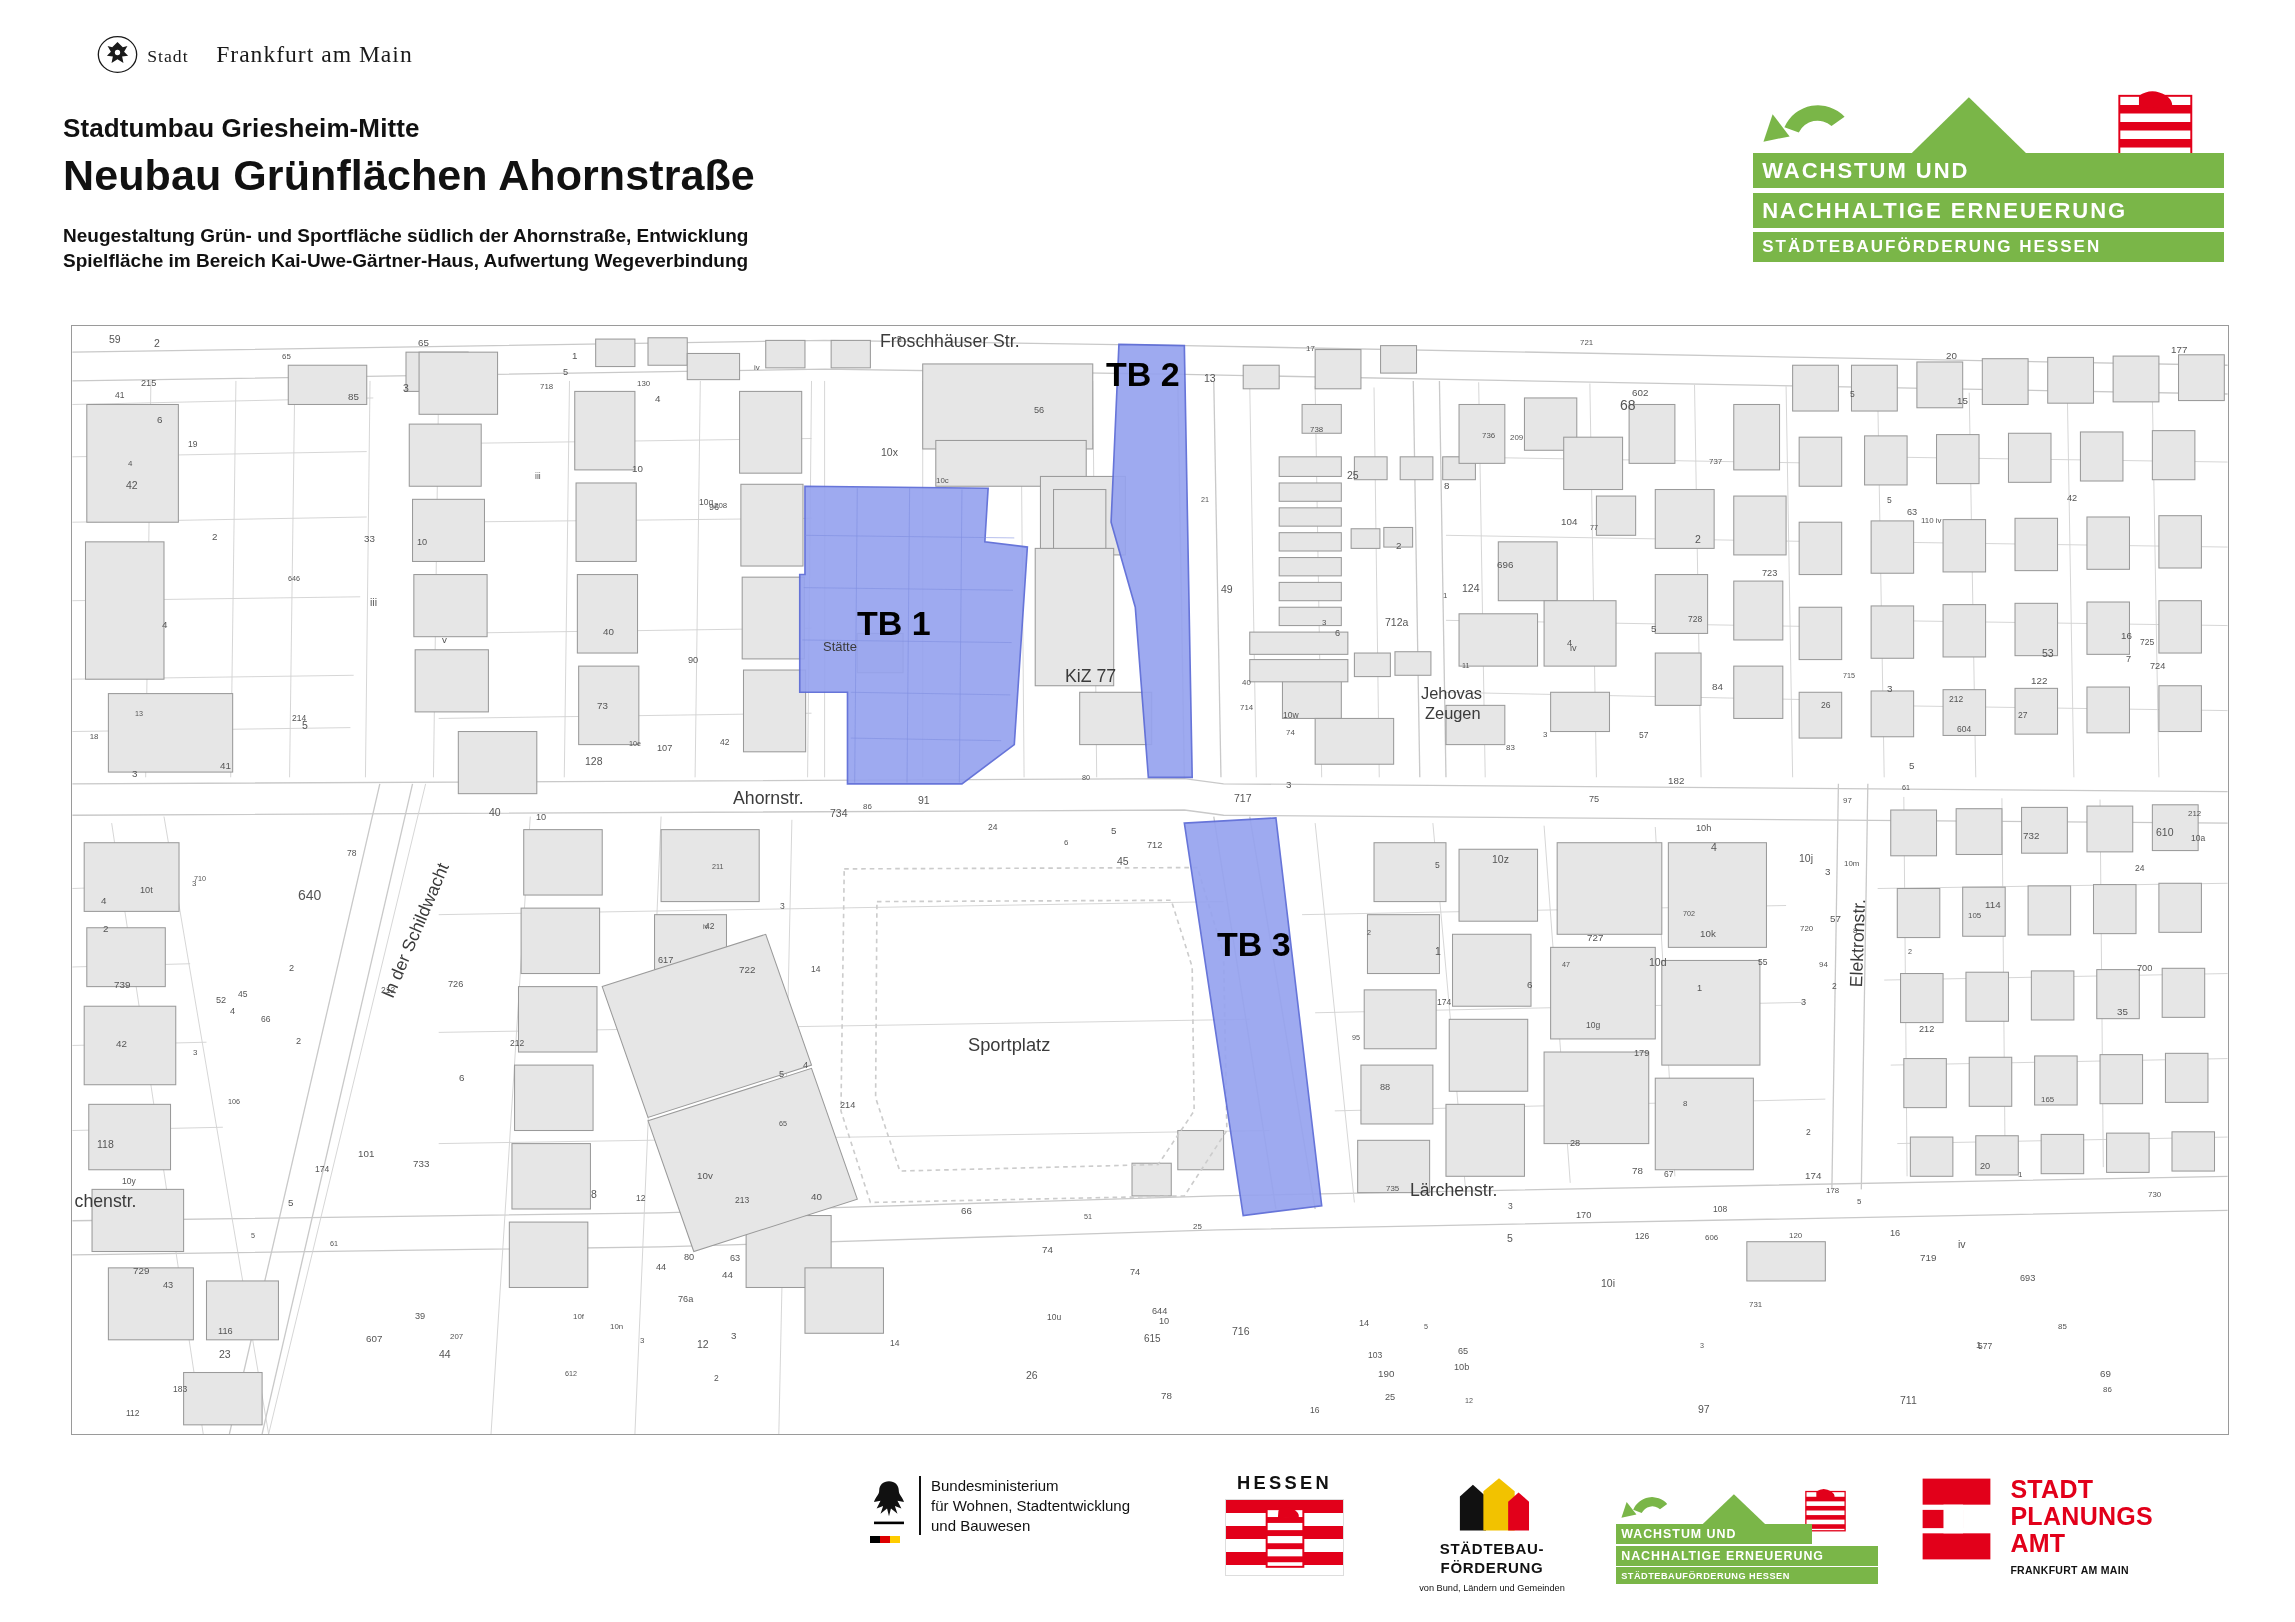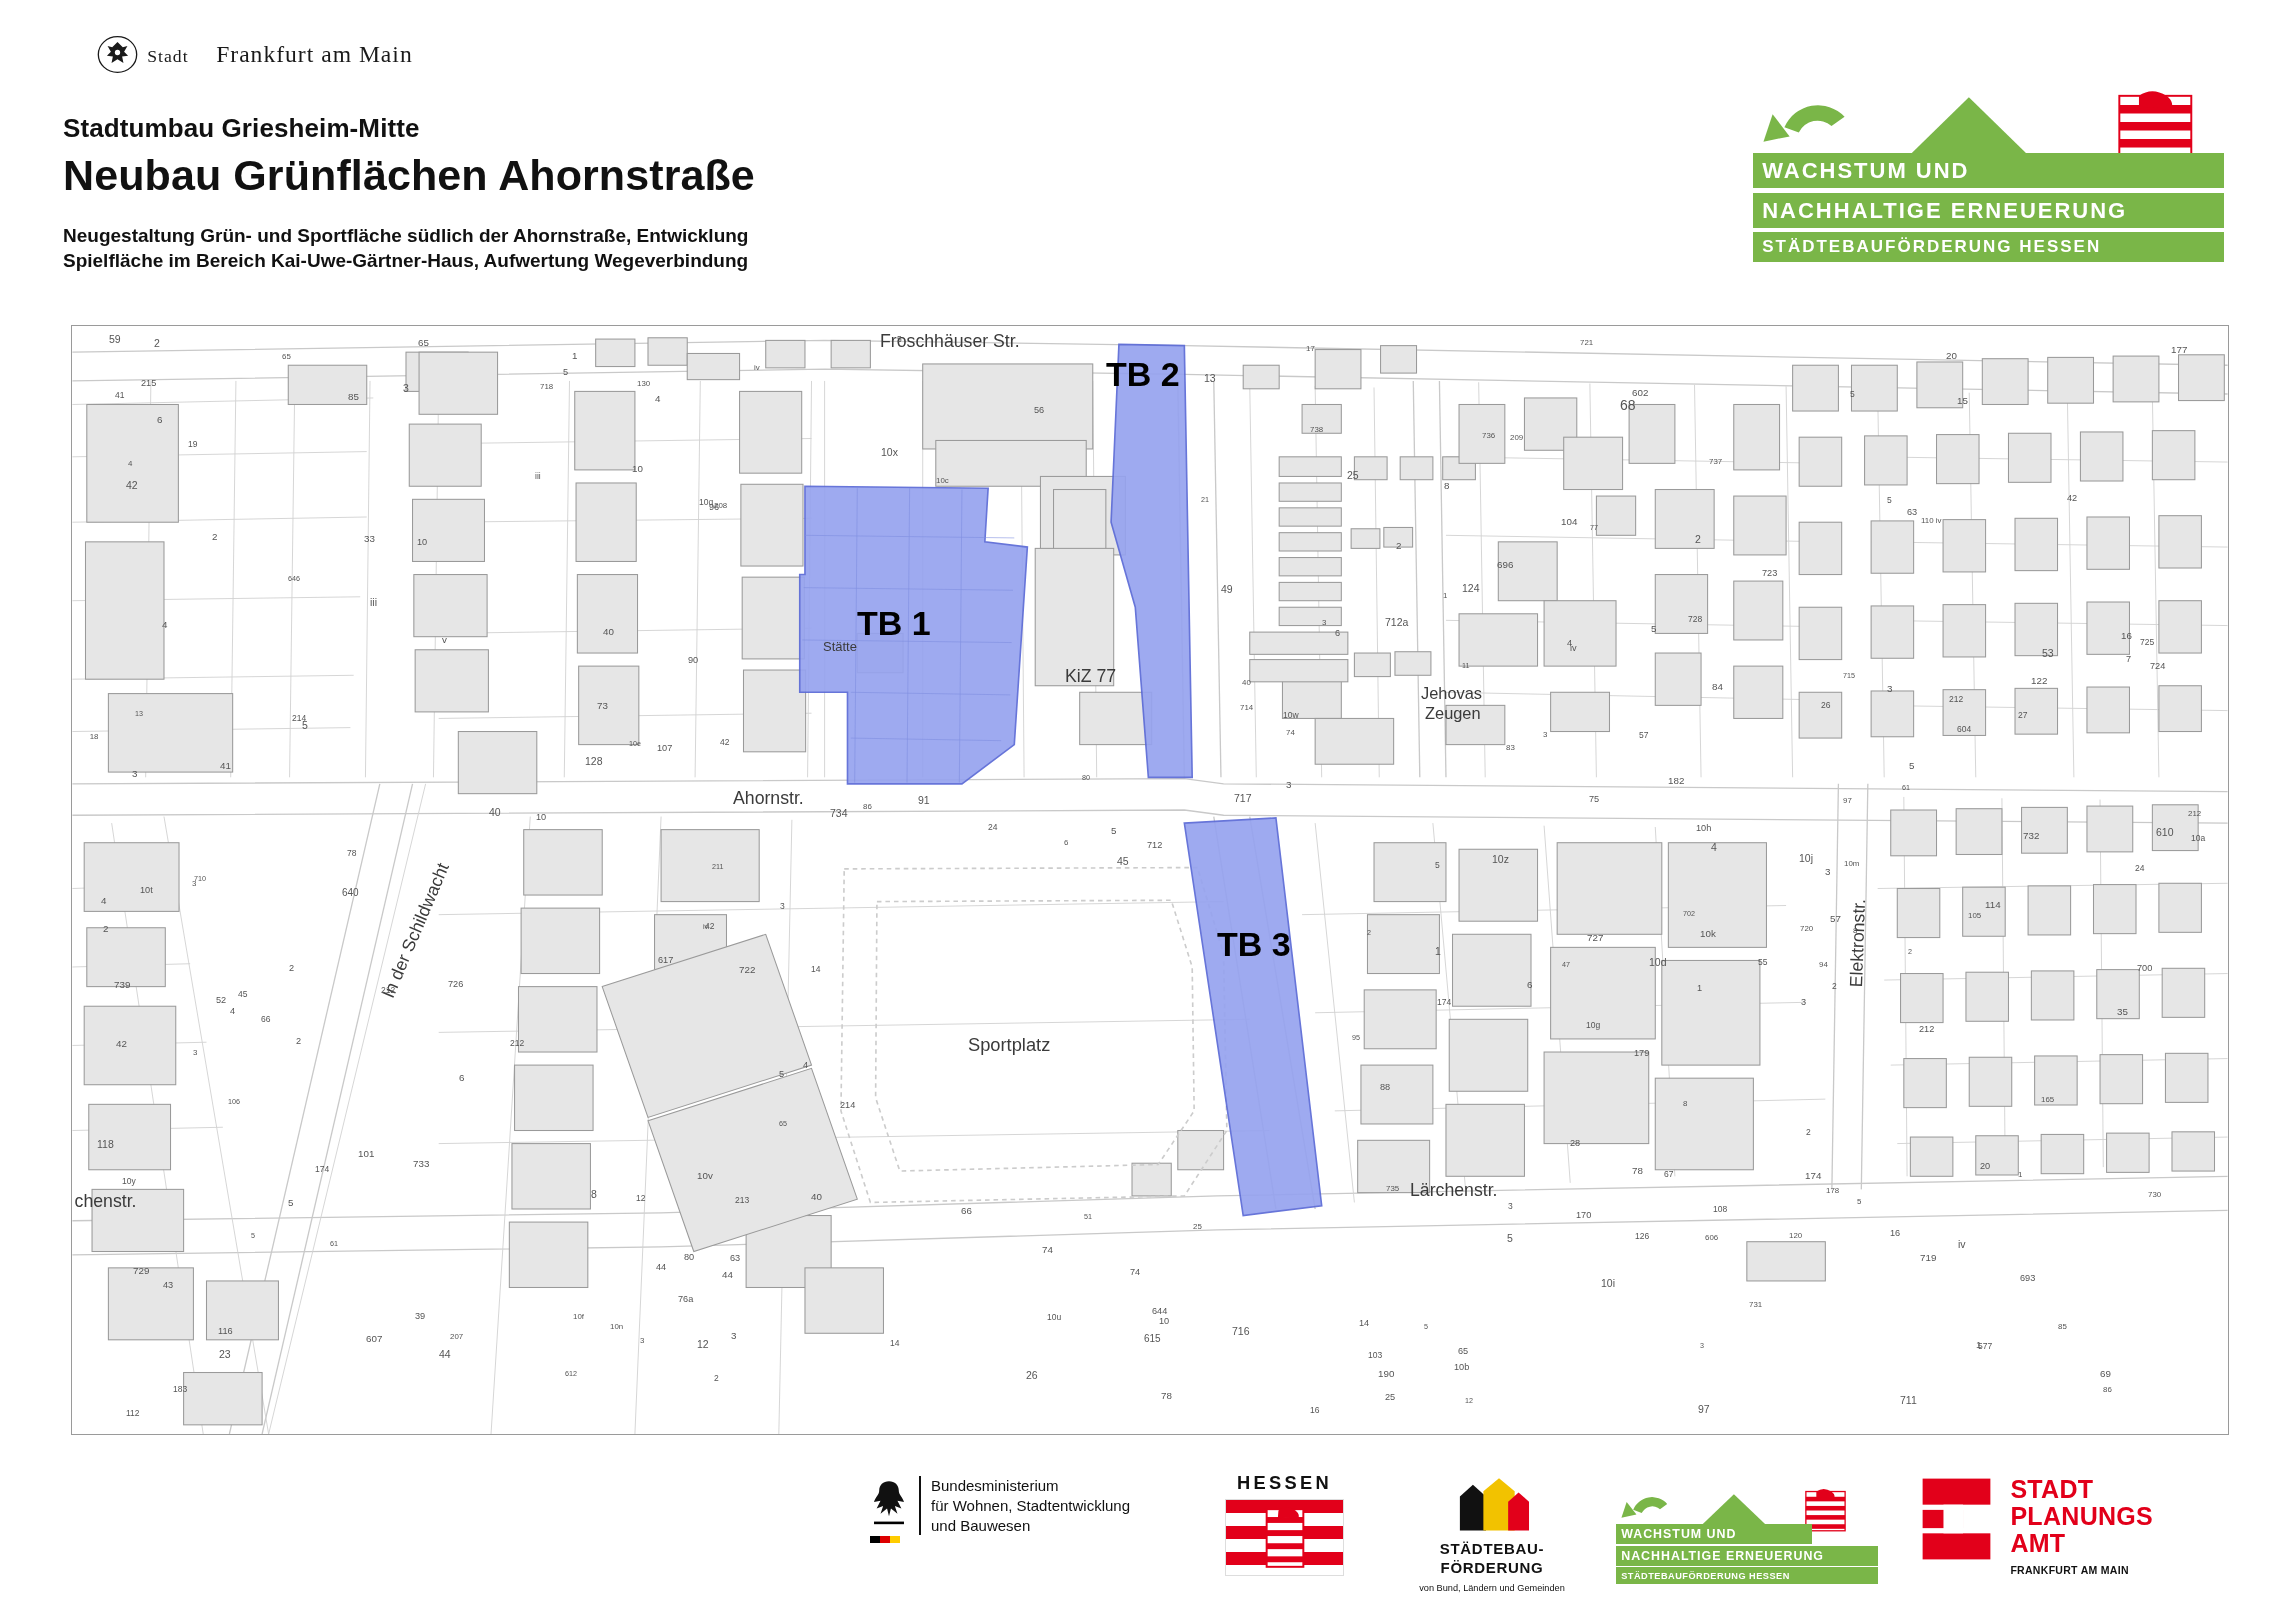--- a/index.html
+++ b/index.html
@@ -713,21 +713,21 @@
       <div class="map-text" style="left: 586px; top: 629px; font-size: 9.2px; color: rgb(85, 85, 85);">617</div>
       <div class="map-text" style="left: 1639px; top: 515px; font-size: 10.5px; color: rgb(85, 85, 85);">4</div>
       <div class="map-text" style="left: 1948px; top: 947px; font-size: 9.2px; color: rgb(85, 85, 85);">693</div>
       <div class="map-text" style="left: 148px; top: 434px; font-size: 9.8px; color: rgb(85, 85, 85);">41</div>
       <div class="map-text" style="left: 1611px; top: 583px; font-size: 7.2px; color: rgb(85, 85, 85);">702</div>
       <div class="map-text" style="left: 1371px; top: 265px; font-size: 7.9px; color: rgb(85, 85, 85);">1</div>
       <div class="map-text" style="left: 2065px; top: 637px; font-size: 9.2px; color: rgb(85, 85, 85);">700</div>
       <div class="map-text" style="left: 91px; top: 954px; font-size: 9.2px; color: rgb(85, 85, 85);">43</div>
       <div class="map-text" style="left: 1425px; top: 233px; font-size: 9.8px; color: rgb(85, 85, 85);">696</div>
       <div class="map-text" style="left: 43px; top: 64px; font-size: 8.5px; color: rgb(85, 85, 85);">41</div>
-      <div class="map-text" style="left: 226px; top: 561px; font-size: 10px; color: rgb(85, 85, 85); margin-left: 44px;">640</div>
+      <div class="map-text" style="left: 226px; top: 561px; font-size: 14px; color: rgb(85, 85, 85);">640</div>
       <div class="map-text" style="left: 1995px; top: 167px; font-size: 9.2px; color: rgb(85, 85, 85);">42</div>
       <div class="map-text" style="left: 1080px; top: 980px; font-size: 9.2px; color: rgb(85, 85, 85);">644</div>
       <div class="map-text" style="left: 584px; top: 936px; font-size: 9.2px; color: rgb(85, 85, 85);">44</div>
       <div class="map-text" style="left: 216px; top: 248px; font-size: 7.2px; color: rgb(85, 85, 85);">646</div>
       <div class="map-text" style="left: 44px; top: 712px; font-size: 9.8px; color: rgb(85, 85, 85);">42</div>
       <div class="map-text" style="left: 663px; top: 869px; font-size: 8.5px; color: rgb(85, 85, 85);">213</div>
       <div class="map-text" style="left: 158px; top: 680px; font-size: 9.2px; color: rgb(85, 85, 85);">4</div>
       <div class="map-text" style="left: 640px; top: 536px; font-size: 7.2px; color: rgb(85, 85, 85);">211</div>
       <div class="map-text" style="left: 56px; top: 133px; font-size: 7.9px; color: rgb(85, 85, 85);">4</div>
       <div class="map-text" style="left: 642px; top: 175px; font-size: 7.9px; color: rgb(85, 85, 85);">208</div>

